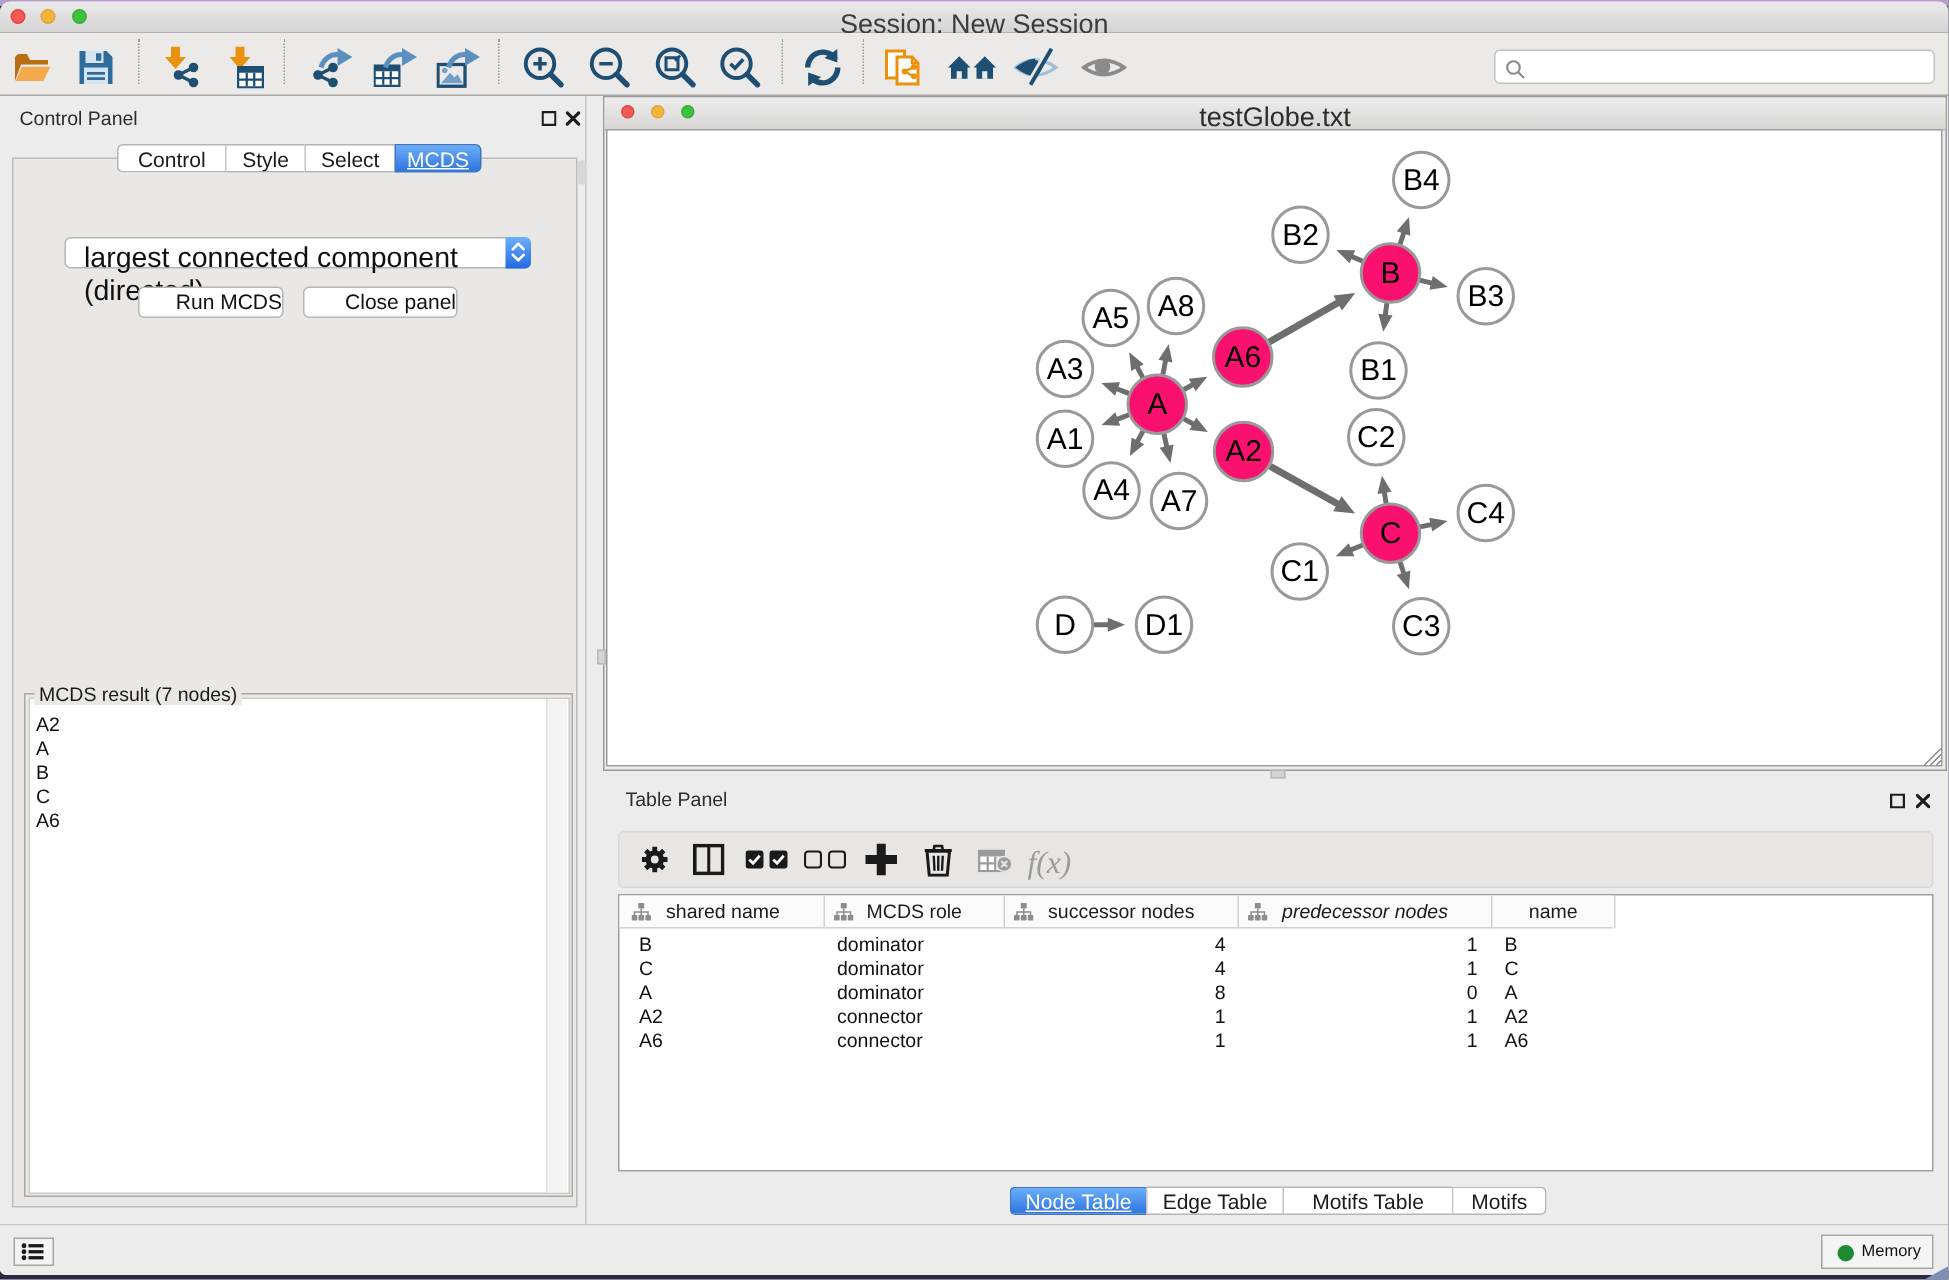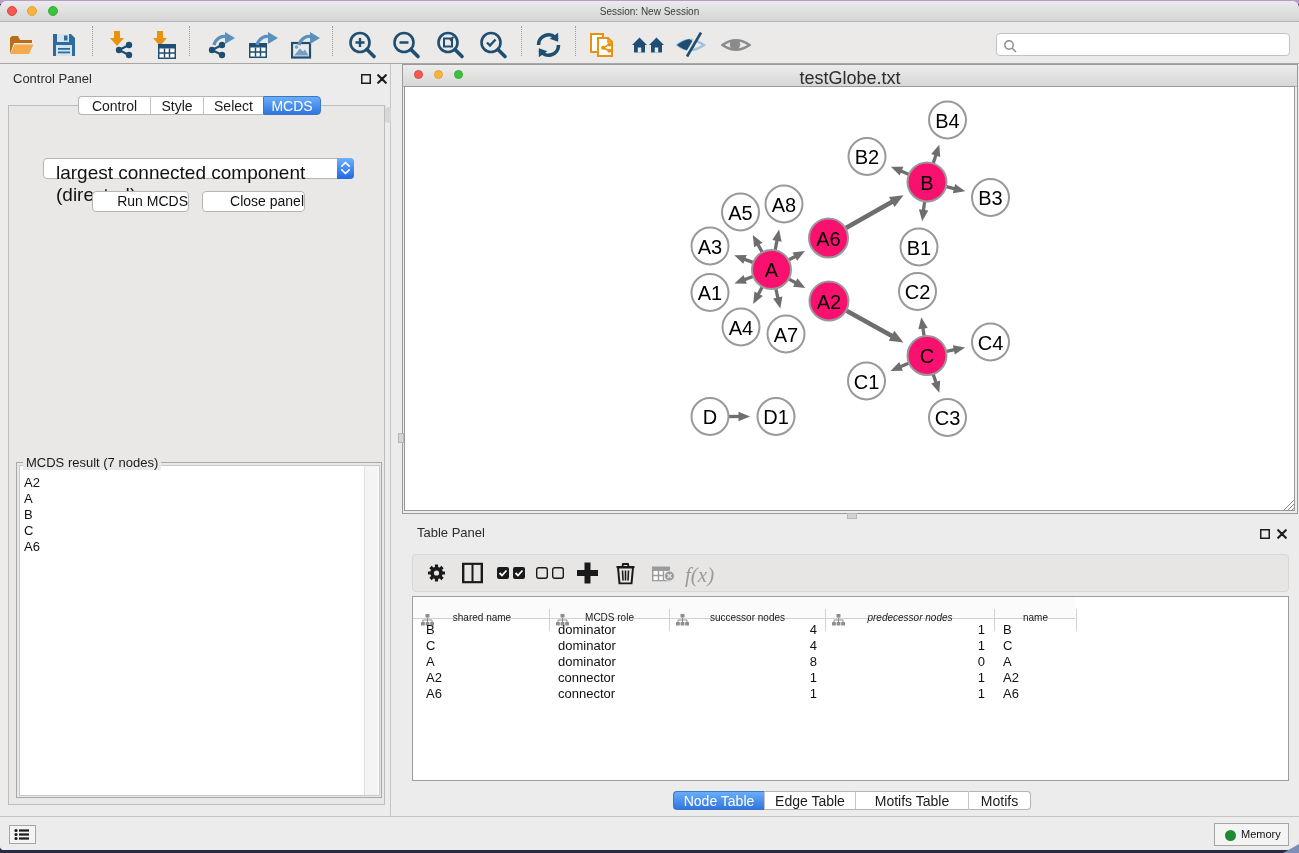--- a/index.html
+++ b/index.html
@@ -6,39 +6,39 @@
 html,body { width:1299px; height:853px; overflow:hidden; }
 body { font-family:"Liberation Sans", sans-serif; background:#2b2a43; position:relative; }
 #desktop-top { position:absolute; left:0; top:0; width:1299px; height:4px; background:#b59cc9; }
 #win { position:absolute; left:0; top:1px; width:1299px; height:849px; background:#ececec; border-radius:7px 7px 4px 4px; overflow:hidden; }
 
 #titlebar { position:absolute; left:0; top:0; width:100%; height:21px; background:linear-gradient(#ebebeb,#d5d4d4); border-bottom:1px solid #b3b3b3; border-radius:5px 5px 0 0; }
 .tl { position:absolute; top:5px; width:10px; height:10px; border-radius:50%; }
 #titlebar .t1 { left:7px;  background:#f45953; border:1px solid #dd4741; }
 #titlebar .t2 { left:27px; background:#f6b43d; border:1px solid #e0a334; }
 #titlebar .t3 { left:48px; background:#3ec23e; border:1px solid #35ad35; }
-#titletext { position:absolute; top:5px; width:100%; text-align:center; font-size:10px; color:#3c3c3c; }
+#titletext { position:absolute; top:5px; width:100%; text-align:center; font-size:18px; color:#3c3c3c; }
 
 #toolbar { position:absolute; left:0; top:21px; width:100%; height:42px; background:#ebeae9; border-bottom:1px solid #a9a7a5; }
 #toolbar svg { position:absolute; top:22.5px; transform:translateY(-50%); }
 .tsep { position:absolute; top:4px; height:30px; width:0; border-left:1px dotted #9a9a9a; }
 #searchbox { position:absolute; right:9px; top:11px; width:294px; height:23px; background:#fff; border:1px solid #c2c2c2; border-radius:4px; }
 #searchbox svg { left:5px; }
 
 #cpanel { position:absolute; left:0; top:63px; width:391px; height:752px; background:#ececec; border-right:1px solid #c6c5c4; }
 #cp-title { position:absolute; left:13px; top:70px; font-size:13px; color:#2c2c2c; }
 .winbtn { position:absolute; font-size:13px; color:#1c1c1c; }
 #cp-content { position:absolute; left:8px; top:104px; width:377px; height:700px; background:#e9e8e7; border:1px solid #bdbcba; }
 
 .tabs { position:absolute; display:flex; height:19px; }
 .tab { font-size:14px; color:#1a1a1a; background:#fff; border-top:1px solid #b4b4b4; border-bottom:1px solid #b4b4b4; padding:0; line-height:18px; text-align:center; }
 .tab.first { border-left:1px solid #b4b4b4; border-radius:4px 0 0 4px; }
 .tab.last { border-right:1px solid #b4b4b4; border-radius:0 4px 4px 0; }
 .tab + .tab { border-left:1px solid #c4c4c4; }
-.tab.sel { background:linear-gradient(#6aaef8,#3075e0); color:#fff; border-color:#3f76c4; }
+.tab.sel { background:linear-gradient(#6aaef8,#3075e0); color:#fff; border-color:#3f76c4;text-decoration:underline; }
 #cp-tabs { left:78px; top:95px; }
 #opt-label { position:absolute; left:0; top:134px; width:391px; text-align:center; font-size:15px; color:#1a1a1a; }
 #combo { position:absolute; left:43px; top:157px; width:311px; height:21px; background:#fff; border:1px solid #b6b5b3; border-radius:4px; }
 #combo .txt { position:absolute; left:12px; top:2.5px; font-size:19px; color:#111; }
 #combo .step { position:absolute; right:-1px; top:-1px; width:17px; height:21px; background:linear-gradient(#6db1fb,#2268e2); border-radius:0 4px 4px 0; }
 #combo .step svg { position:absolute; left:2.5px; top:3px; }
 .aquabtn { position:absolute; height:21px; background:#fff; border:1px solid #b6b5b3; border-radius:4px; font-size:14px; color:#111; text-align:right; line-height:19px; }
 
 #mcds-box { position:absolute; left:16px; top:461px; width:366px; height:336px; border:1px solid #a9a8a6; }
 #mcds-label { position:absolute; left:6px; top:-8px; background:#e9e8e7; padding:0 3px; font-size:13px; color:#1a1a1a; }
@@ -54,21 +54,21 @@
 #netbar .ttl { position:absolute; width:100%; top:3px; text-align:center; font-size:18px; color:#2c2c2c; }
 #netcanvas { position:absolute; left:1px; top:21px; width:891px; height:425px; background:#fff; border:1px solid #9a9a9a; }
 #resize-grip { position:absolute; right:2px; bottom:2px; width:13px; height:13px; }
 
 #tpanel { position:absolute; left:392px; top:513px; width:907px; height:302px; background:#ececec; }
 #tp-title { position:absolute; left:25px; top:11px; font-size:13px; color:#2c2c2c; }
 #tp-toolbar { position:absolute; left:20px; top:40px; width:877px; height:38px; background:#e7e6e5; border:1px solid #d8d7d6; border-radius:4px; }
 #tp-toolbar svg { position:absolute; top:50%; transform:translateY(-50%); }
 #ttable { position:absolute; left:20px; top:82px; width:877px; height:185px; background:#fff; border:1px solid #9f9e9c; }
 #thead { position:absolute; left:0; top:0; width:662px; height:22px; background:#fbfbfb; border-bottom:1px solid #d0d0d0; }
-.hcell { position:absolute; top:12px; height:22px; border-right:1px solid #d2d2d2; font-size:10px; color:#1a1a1a; }
+.hcell { position:absolute; top:0; height:22px; border-right:1px solid #d2d2d2; font-size:13px; color:#1a1a1a; }
 .hcell .lbl { position:absolute; width:100%; text-align:center; top:3px; }
 .hcell svg { position:absolute; left:7px; top:5px; }
 .trow { position:absolute; left:0; width:100%; height:16px; font-size:13px; color:#111; }
 .trow span { position:absolute; top:0; }
 
 #bt-tabs { left:281px; top:277px; }
 
 #statusbar { position:absolute; left:0; top:815px; width:1299px; height:34px; border-radius:0 0 4px 4px; background:#ececec; border-top:1px solid #c6c5c4; }
 #listbtn { position:absolute; left:9px; top:8px; width:27px; height:19px; background:#f4f4f4; border:1px solid #a5a5a5; }
 #membtn { position:absolute; right:10px; top:6px; width:75px; height:23px; background:#f4f4f4; border:1px solid #a5a5a5; font-size:11px; color:#111; }

